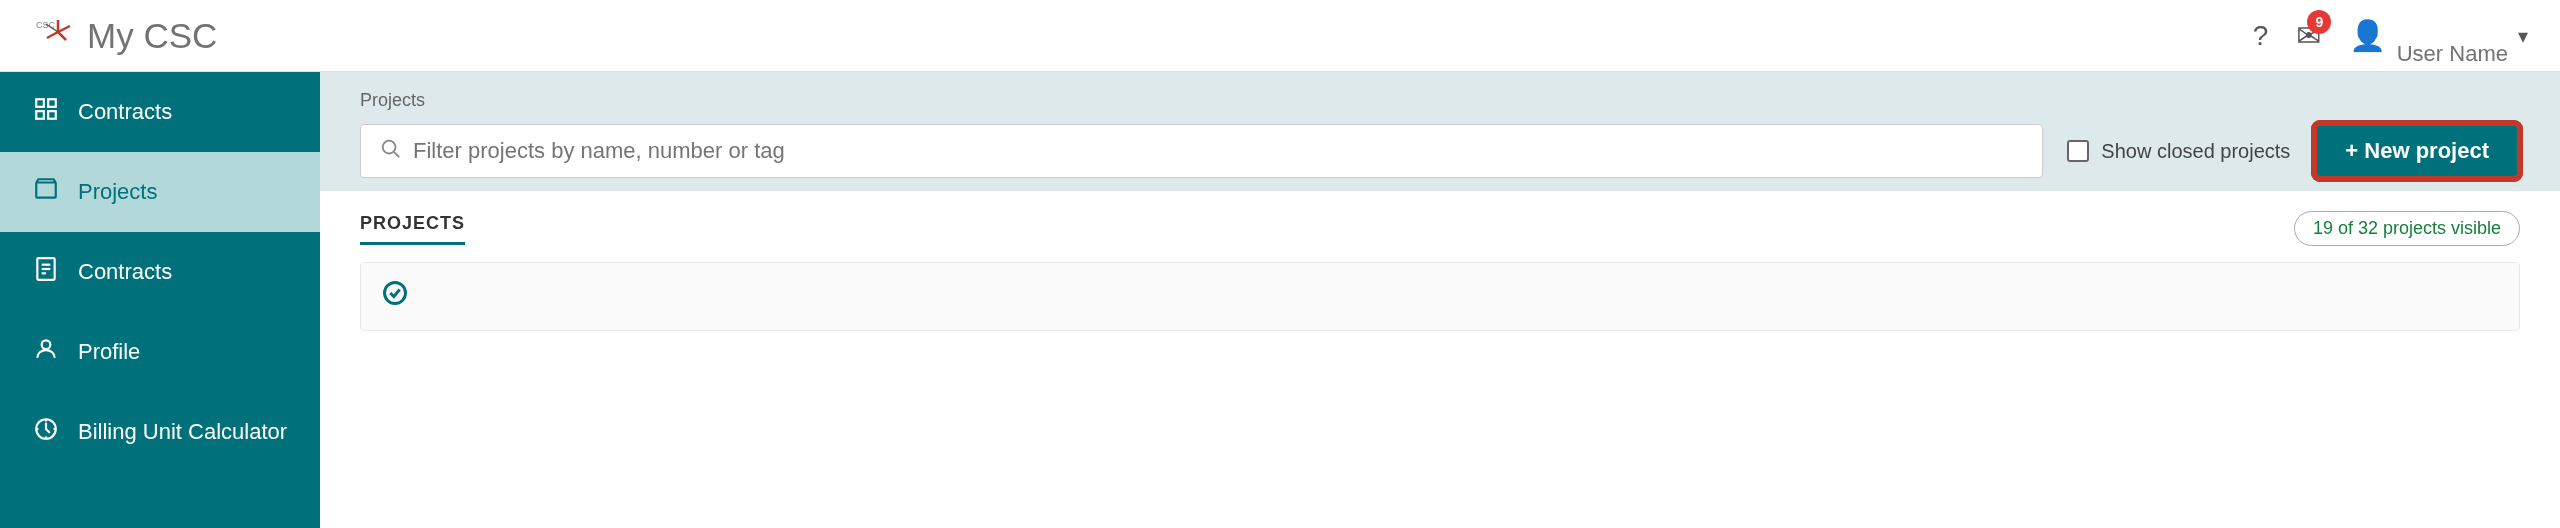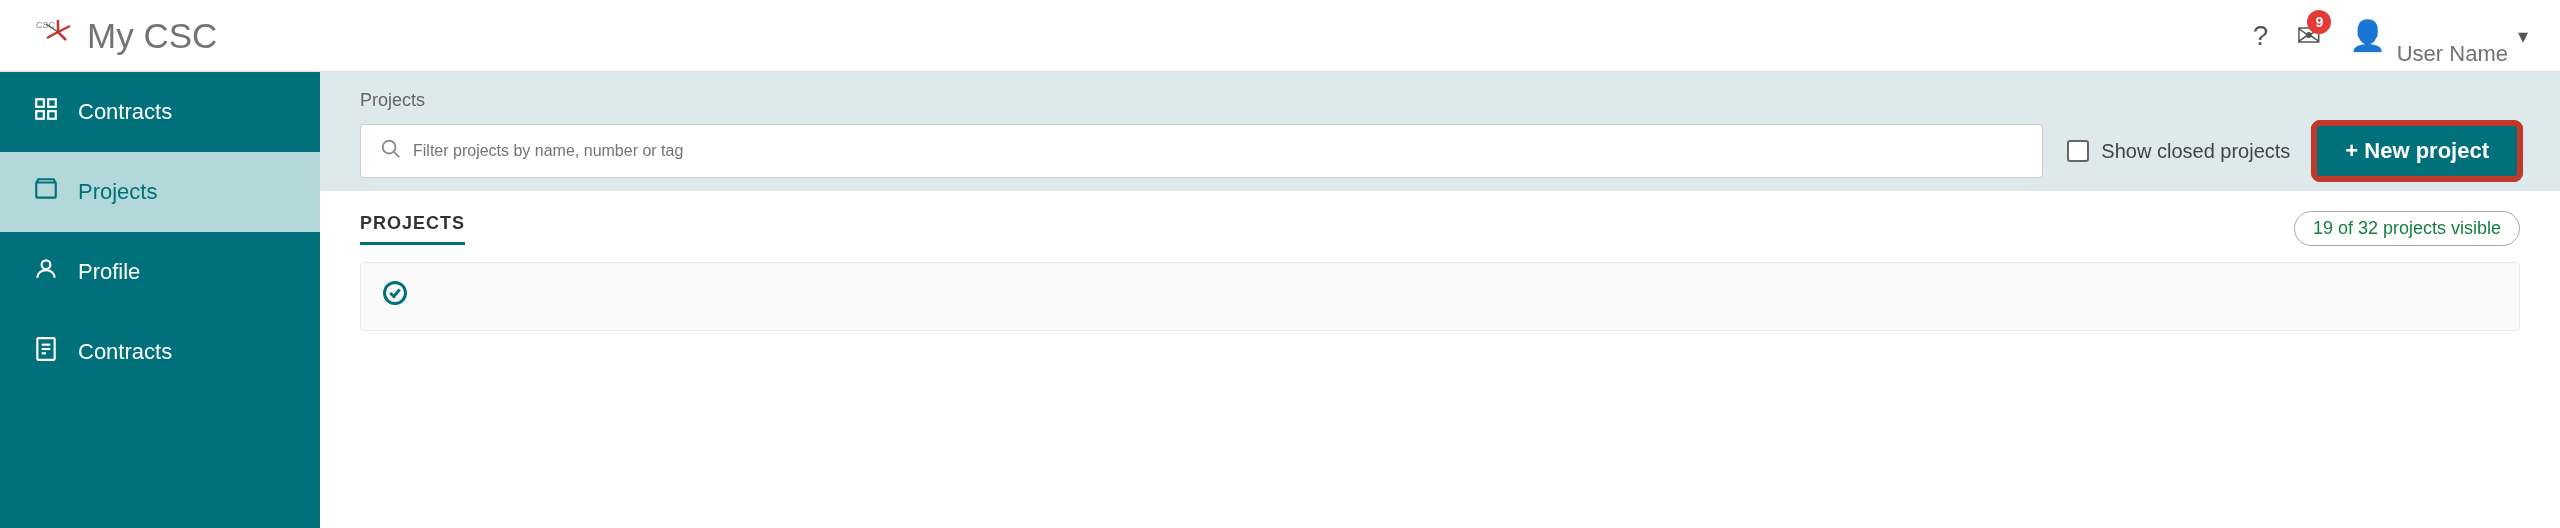--- a/index.html
+++ b/index.html
@@ -154,21 +154,21 @@
       height: 54px;
     }
     .search-icon {
       font-size: 22px;
       color: #888;
       margin-right: 12px;
     }
     .search-input {
       border: none;
       outline: none;
-      font-size: 16px;
+      font-size: 22px;
       color: #333;
       width: 100%;
       background: transparent;
     }
     .show-closed-wrapper {
       display: flex;
       gap: 12px;
       white-space: nowrap;
     }
     .show-closed-checkbox {
@@ -301,39 +301,49 @@
         <svg width="26" height="26" viewBox="0 0 24 24" fill="none" stroke="#00707a" stroke-width="2">
           <path d="M3 6h18M3 6v13a1 1 0 001 1h16a1 1 0 001-1V6M3 6l2-3h14l2 3"></path>
         </svg>
       </span>
       <span class="sidebar-item-label">Projects</span>
     </div>
 
     <div class="sidebar-item">
       <span class="sidebar-item-icon">
         <svg width="26" height="26" viewBox="0 0 24 24" fill="none" stroke="white" stroke-width="2">
-          <circle cx="12" cy="8" r="4"></circle>
-          <path d="M4 20c0-4 3.6-7 8-7s8 3 8 7"></path>
-        </svg>
-      </span>
-      <span class="sidebar-item-label">Profile</span>
-    </div>
-
-    <div class="sidebar-item">
-      <span class="sidebar-item-icon">
-        <svg width="26" height="26" viewBox="0 0 24 24" fill="none" stroke="white" stroke-width="2">
           <rect x="4" y="2" width="16" height="20" rx="1"></rect>
           <line x1="8" y1="8" x2="16" y2="8"></line>
           <line x1="8" y1="12" x2="16" y2="12"></line>
           <line x1="8" y1="16" x2="12" y2="16"></line>
         </svg>
       </span>
       <span class="sidebar-item-label">Contracts</span>
     </div>
 
+    <div class="sidebar-item">
+      <span class="sidebar-item-icon">
+        <svg width="26" height="26" viewBox="0 0 24 24" fill="none" stroke="white" stroke-width="2">
+          <circle cx="12" cy="8" r="4"></circle>
+          <path d="M4 20c0-4 3.6-7 8-7s8 3 8 7"></path>
+        </svg>
+      </span>
+      <span class="sidebar-item-label">Profile</span>
+    </div>
+
+    <div class="sidebar-item">
+      <span class="sidebar-item-icon">
+        <svg width="26" height="26" viewBox="0 0 24 24" fill="none" stroke="white" stroke-width="2">
+          <circle cx="12" cy="12" r="9"></circle>
+          <path d="M12 3v2M12 19v2M3 12h2M19 12h2"></path>
+          <path d="M12 7v5l3 3" stroke-linecap="round"></path>
+        </svg>
+      </span>
+      <span class="sidebar-item-label">Billing Unit Calculator</span>
+    </div>
   </nav>
 
   <main class="main">
 
     <div class="projects-header">
       <div class="projects-label">Projects</div>
       <div class="projects-toolbar">
 
         <div class="search-wrapper">
           <span class="search-icon">

